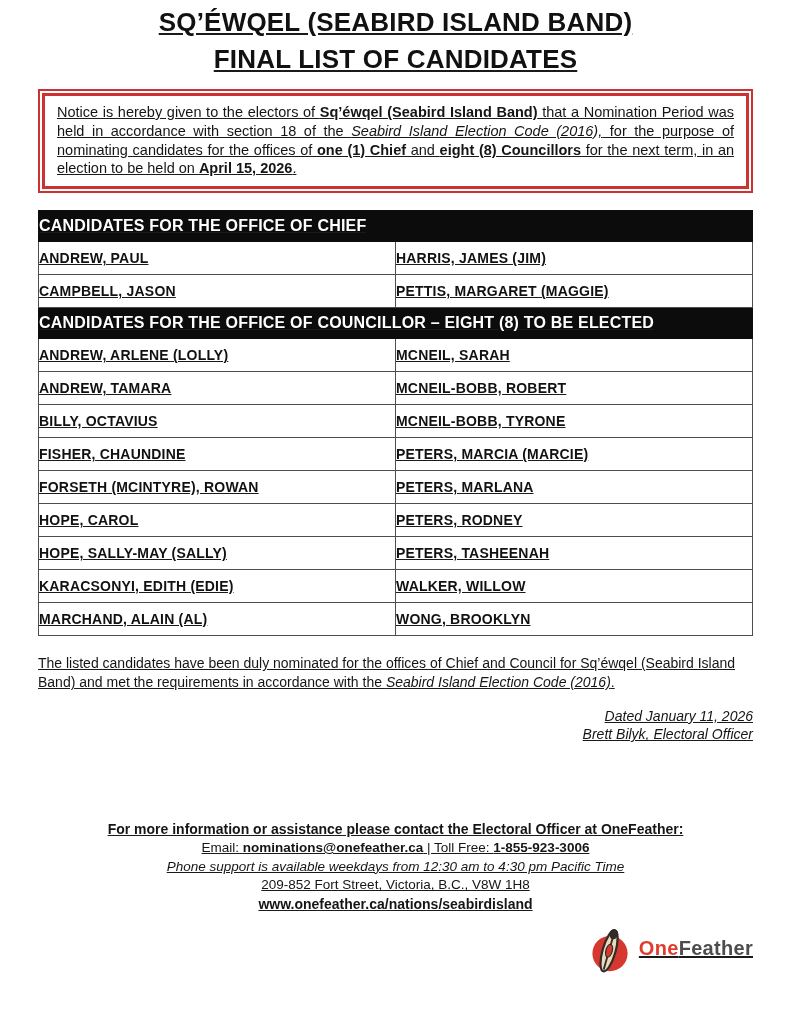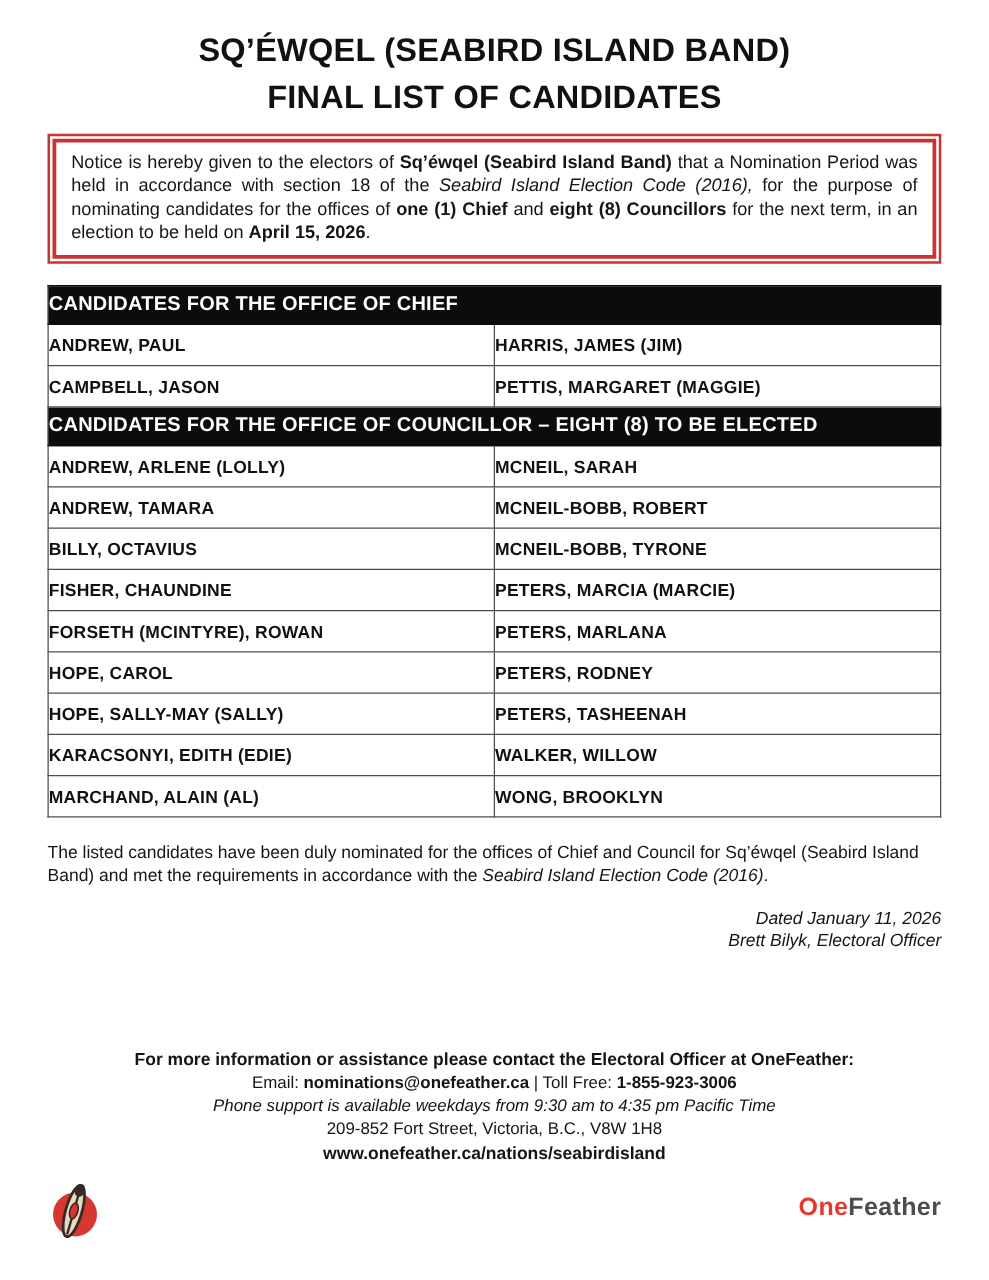--- a/index.html
+++ b/index.html
@@ -1,25 +1,26 @@
 <!DOCTYPE html>
 <html style="--notice_border: #cc3232; --header_bg: #0c0c0c; --header_text: #ffffff; --table_border: #4d4d4d; --brand_red: #e23b2e; --brand_gray: #4d4d4d; --feather_fill: #ead9bd; --feather_outline: #332b28; --text: #1a1a1a;"><head>
 <meta charset="utf-8">
 <style>
   html, body { margin: 0; padding: 0; background: #ffffff; }
   .page {
     position: relative;
     width: 791px;
     height: 1024px;
     box-sizing: border-box;
-    padding: 22px 38px 0;
+    padding: 4px 38px 0;
     background: #ffffff;
     font-family: "Liberation Sans", sans-serif;
     color: var(--text, #1a1a1a);
     overflow: hidden;
+    text-decoration: underline;
   }
 
   
   .title { margin: 0 0 11px; text-align: center; font-size: 26px; line-height: 1.42; font-weight: 700; color: #111; letter-spacing: 0.2px; }
   .title-line { display: block; }
 
   
   .notice-outer { border: 2px solid var(--notice_border, #cc3232); padding: 2px; }
   .notice-inner { border: 3px solid var(--notice_border, #cc3232); padding: 7px 12px 8px; }
   .notice-text { margin: 0; font-size: 14.5px; line-height: 1.3; text-align: justify; color: #151515; }
@@ -39,21 +40,21 @@
   
   .closing { margin: 18px 0 0; font-size: 14px; line-height: 1.35; color: #151515; }
   .signoff { margin-top: 15px; text-align: right; font-style: italic; font-size: 14px; line-height: 1.32; color: #151515; }
 
   
   .footer { margin-top: 76px; text-align: center; font-size: 13.5px; line-height: 1.38; color: #151515; }
   .footer .f-bold { font-weight: 700; font-size: 14px; }
   .footer .f-italic { font-style: italic; }
 
   
-  .logo { margin-top: 9px; display: flex; justify-content: space-between; align-items: center; gap: 7px; }
+  .logo { margin-top: 9px; display: flex; justify-content: flex-end; align-items: center; gap: 7px; }
   .logo svg { display: block; }
   .brand { font-size: 20px; font-weight: 600; letter-spacing: 0.3px; }
   .brand-one { color: var(--brand_red, #e23b2e); }
   .brand-feather { color: var(--brand_gray, #4d4d4d); }
 </style>
 </head>
 <body>
 
 <div class="page">
 
@@ -148,21 +149,21 @@
   <p class="closing"><span>The listed candidates have been duly nominated for the offices of Chief and Council for Sq’éwqel (Seabird Island Band) and met the requirements in accordance with the </span><span style="font-style: italic;">Seabird Island Election Code (2016)</span><span>.</span></p>
 
   <div class="signoff">
     <div>Dated January 11, 2026</div>
     <div>Brett Bilyk, Electoral Officer</div>
   </div>
 
   <div class="footer">
     <div class="f-bold">For more information or assistance please contact the Electoral Officer at OneFeather:</div>
     <div><span>Email: </span><span style="font-weight: 700;">nominations@onefeather.ca</span><span> | Toll Free: </span><span style="font-weight: 700;">1-855-923-3006</span></div>
-    <div class="f-italic">Phone support is available weekdays from 9:30 am to 4:35 pm Pacific Time</div>
+    <div class="f-italic">Phone support is available weekdays from 12:30 am to 4:30 pm Pacific Time</div>
     <div>209-852 Fort Street, Victoria, B.C., V8W 1H8</div>
     <div class="f-bold">www.onefeather.ca/nations/seabirdisland</div>
   </div>
 
   <div class="logo">
     <svg width="44" height="50" viewBox="0 0 44 54" aria-hidden="true">
       <circle cx="22" cy="33" r="19" fill="#d6382f"></circle>
       <g transform="rotate(16 21 30)">
         <ellipse cx="21" cy="30" rx="7" ry="23" fill="#ead9bd" stroke="#332b28" stroke-width="2.4"></ellipse>
         <line x1="21" y1="51" x2="21" y2="9" stroke="#332b28" stroke-width="2"></line>

